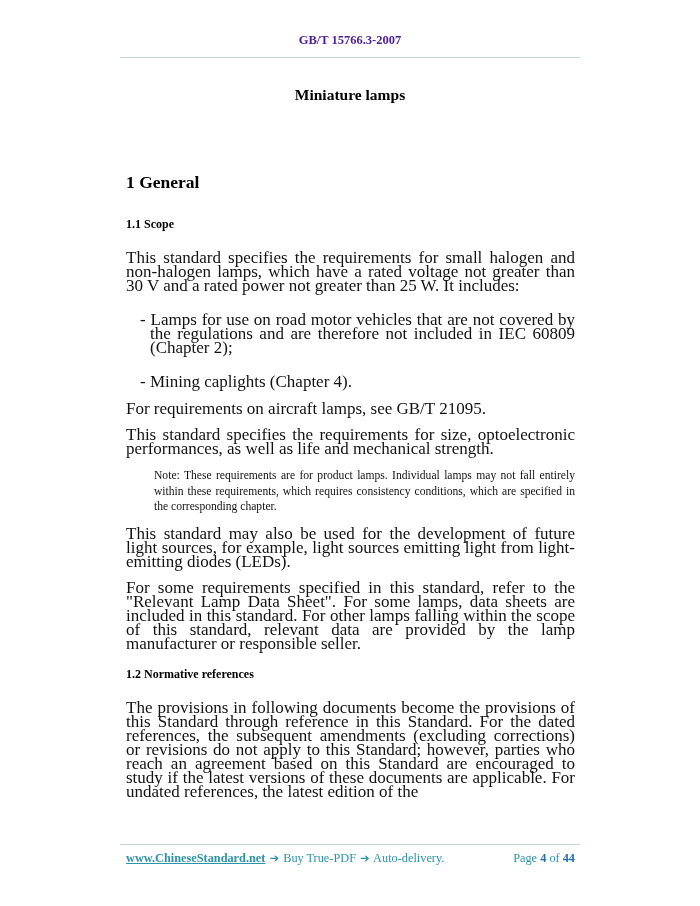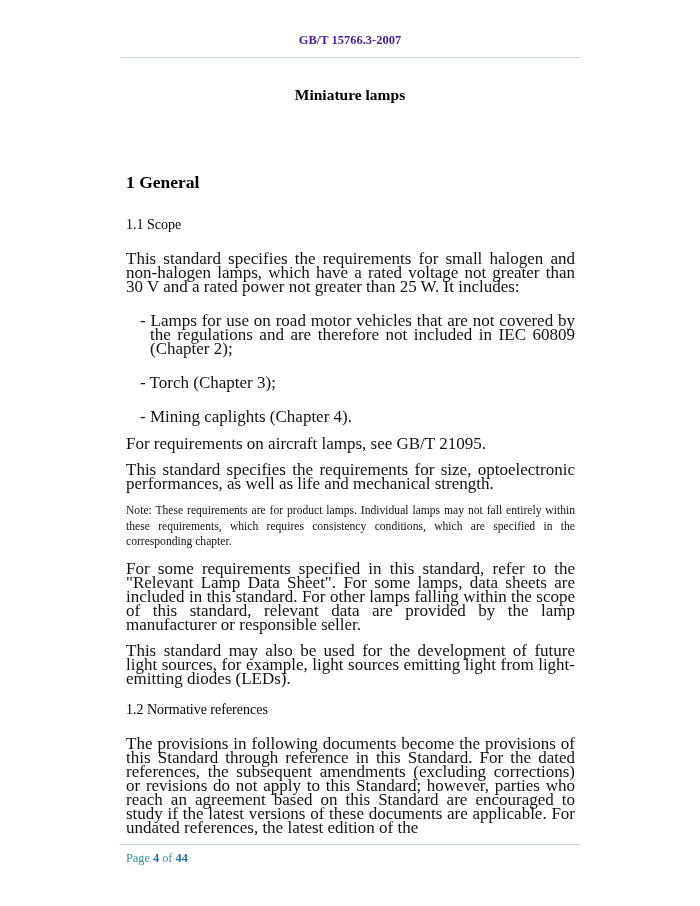--- a/index.html
+++ b/index.html
@@ -51,39 +51,40 @@
     left: 126px;
     width: 449px;
   }
   .content h2 {
     font-size: 17.5px;
     font-weight: bold;
     margin: 0 0 24px 0;
     color: #000000;
   }
   .content h3 {
-    font-size: 14px;
-    font-weight: normal;
+    font-size: 12px;
+    font-weight: bold;
     margin: 0 0 19px 0;
     color: #000000;
   }
   .content h3.spaced-top { margin-top: 16px; }
   .content p {
     font-size: 17px;
     line-height: 14px;
     margin: 0 0 12px 0;
     text-align: justify;
   }
   .content p.li {
     margin: 20px 0 13px 24px;
     text-indent: -10px;
   }
   .content p.note {
     font-size: 11.6px;
     line-height: 15.6px;
+    margin-left: 28px;
   }
   .footer-rule { top: 844px; }
   .footer-row {
     position: absolute;
     top: 851px;
     left: 126px;
     width: 449px;
     display: flex;
     justify-content: space-between;
     align-items: baseline;
@@ -115,35 +116,41 @@
 
   <h1 class="doc-title">Miniature lamps</h1>
 
   <div class="content">
     <h2>1 General</h2>
     <h3>1.1 Scope</h3>
 
     <p>This standard specifies the requirements for small halogen and non-halogen lamps, which have a rated voltage not greater than 30 V and a rated power not greater than 25 W. It includes:</p>
 
     <p class="li">- Lamps for use on road motor vehicles that are not covered by the regulations and are therefore not included in IEC 60809 (Chapter 2);</p>
-    <p class="li">- Torch (Chapter 3);</p>
     <p class="li">- Mining caplights (Chapter 4).</p>
 
     <p>For requirements on aircraft lamps, see GB/T 21095.</p>
     <p>This standard specifies the requirements for size, optoelectronic performances, as well as life and mechanical strength.</p>
     <p class="note">Note: These requirements are for product lamps. Individual lamps may not fall entirely within these requirements, which requires consistency conditions, which are specified in the corresponding chapter.</p>
+    <p>This standard may also be used for the development of future light sources, for example, light sources emitting light from light-emitting diodes (LEDs).</p>
     <p>For some requirements specified in this standard, refer to the "Relevant Lamp Data Sheet". For some lamps, data sheets are included in this standard. For other lamps falling within the scope of this standard, relevant data are provided by the lamp manufacturer or responsible seller.</p>
-    <p>This standard may also be used for the development of future light sources, for example, light sources emitting light from light-emitting diodes (LEDs).</p>
 
     <h3 class="spaced-top">1.2 Normative references</h3>
     <p>The provisions in following documents become the provisions of this Standard through reference in this Standard. For the dated references, the subsequent amendments (excluding corrections) or revisions do not apply to this Standard; however, parties who reach an agreement based on this Standard are encouraged to study if the latest versions of these documents are applicable. For undated references, the latest edition of the</p>
   </div>
 
   <div class="rule footer-rule"></div>
   <div class="footer-row">
+    <div class="footer-left">
+      <a href="#">www.ChineseStandard.net</a>
+      <span class="arrow">➔</span>
+      <span>Buy True-PDF</span>
+      <span class="arrow">➔</span>
+      <span>Auto-delivery.</span>
+    </div>
     <div class="footer-right">
       <span>Page</span>
       <span class="pnum">4</span>
       <span>of</span>
       <span class="pnum">44</span>
     </div>
   </div>
 
 </div>
 

